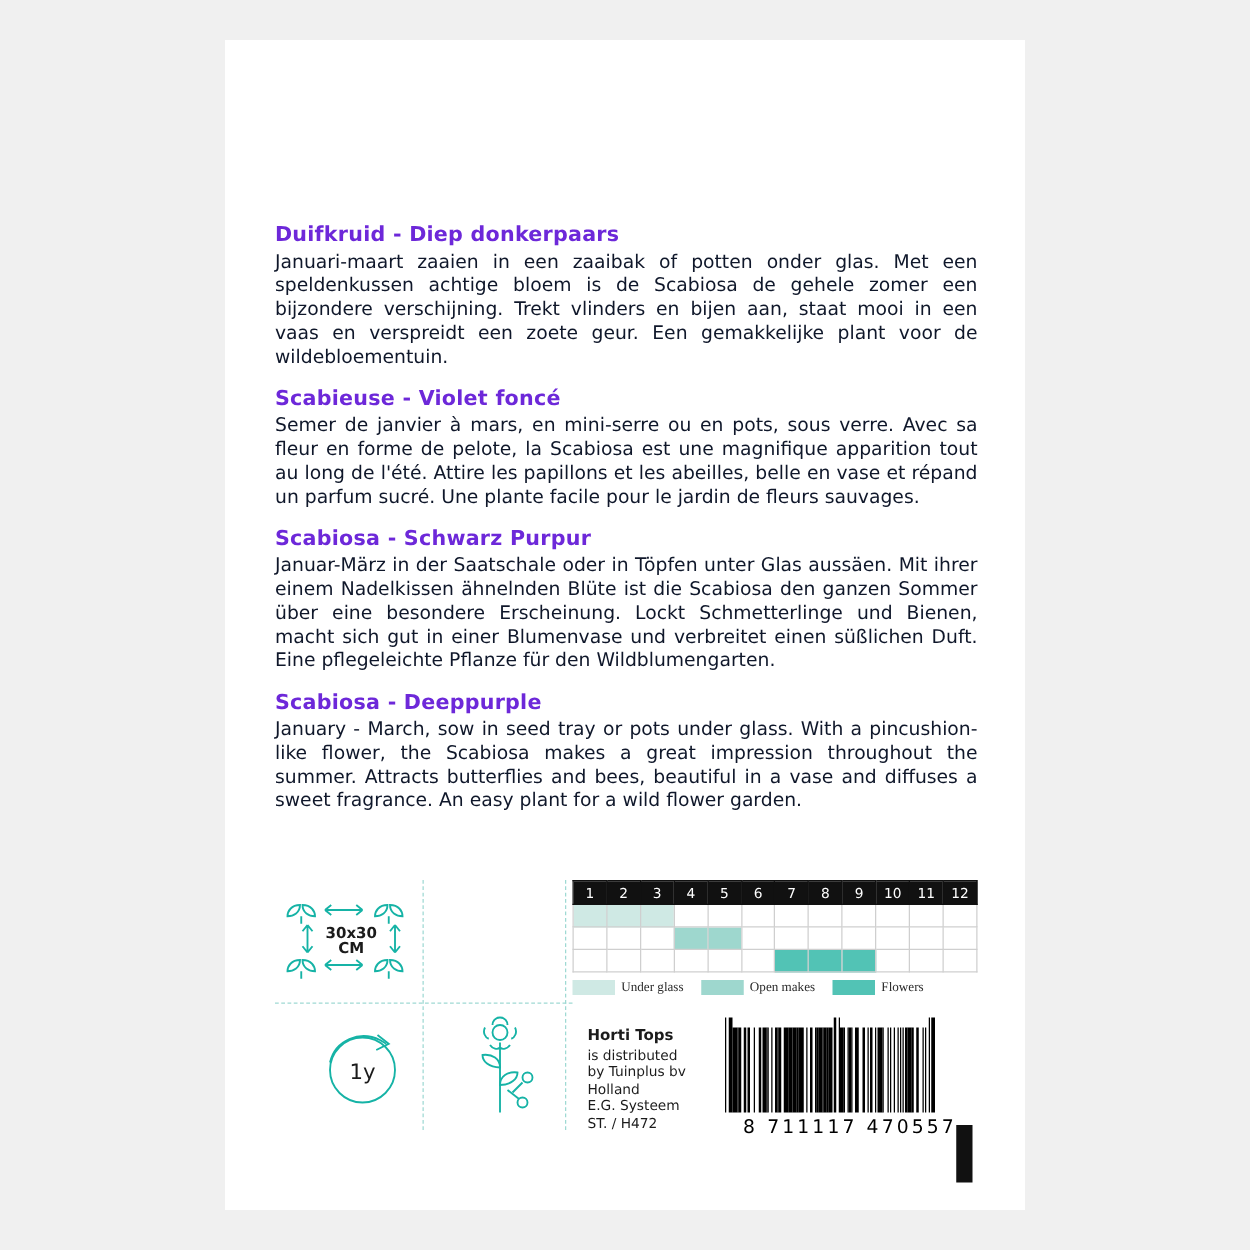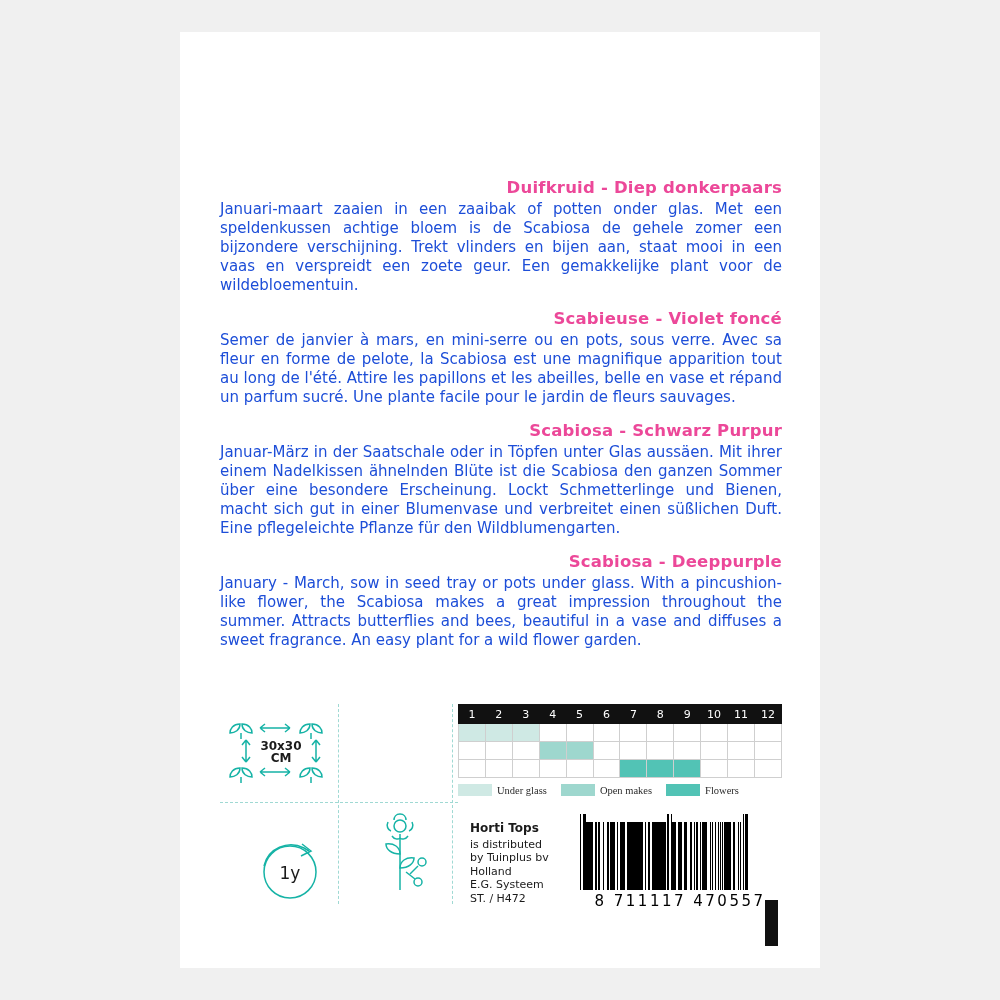--- a/index.html
+++ b/index.html
@@ -50,30 +50,29 @@
   .bee {
     width: 66px;
     height: 48px;
     margin-left: 6px;
     flex: 0 0 auto;
   }
   
   .lang-block { margin-top: 14px; }
   .lang-block:first-of-type { margin-top: 16px; }
   .lang-head {
-    color: #ec4899;
+    color: #6d28d9;
     font-weight: bold;
     font-size: 16.5px;
     font-family: "DejaVu Sans", sans-serif;
     margin-bottom: 3px;
     letter-spacing: .2px;
-    text-align: right;
   }
   .lang-body {
-    color: #1d4ed8;
+    color: #0f172a;
     font-size: 15px;
     line-height: 19px;
     text-align: justify;
     font-family: "DejaVu Sans", sans-serif;
   }
   
   .icon-area {
     position: absolute;
     left: 40px;
     top: 672px;
@@ -222,21 +221,21 @@
           <path d="M34 62h30M34 62l5-4M34 62l5 4M64 62l-5-4M64 62l-5 4"></path>
           <path d="M20 30v22M20 30l-4 5M20 30l4 5M20 52l-4-5M20 52l4-5"></path>
           <path d="M90 30v22M90 30l-4 5M90 30l4 5M90 52l-4-5M90 52l4-5"></path>
         </g>
         <text x="55" y="40" text-anchor="middle" font-family="DejaVu Sans" font-size="12" font-weight="bold" fill="#1b1b1b">30x30</text>
         <text x="55" y="52" text-anchor="middle" font-family="DejaVu Sans" font-size="12" font-weight="bold" fill="#1b1b1b">CM</text>
       </svg>
     </div>
 
 
-    <div style="position:absolute;left:20px;top:120px;width:100px;height:90px;">
+    <div style="position:absolute;left:20px;top:104px;width:100px;height:90px;">
       <svg viewBox="0 0 100 90" width="100" height="90">
         <g stroke="#16b3a6" fill="none" stroke-width="1.5">
           <circle cx="50" cy="48" r="26"></circle>
           <path d="M24 42c4-18 24-26 40-18l5 3"></path>
           <path d="M62 20l9 7-10 5"></path>
         </g>
         <text x="50" y="55" text-anchor="middle" font-family="DejaVu Sans" font-size="17" fill="#1b1b1b">1y</text>
       </svg>
     </div>
 

